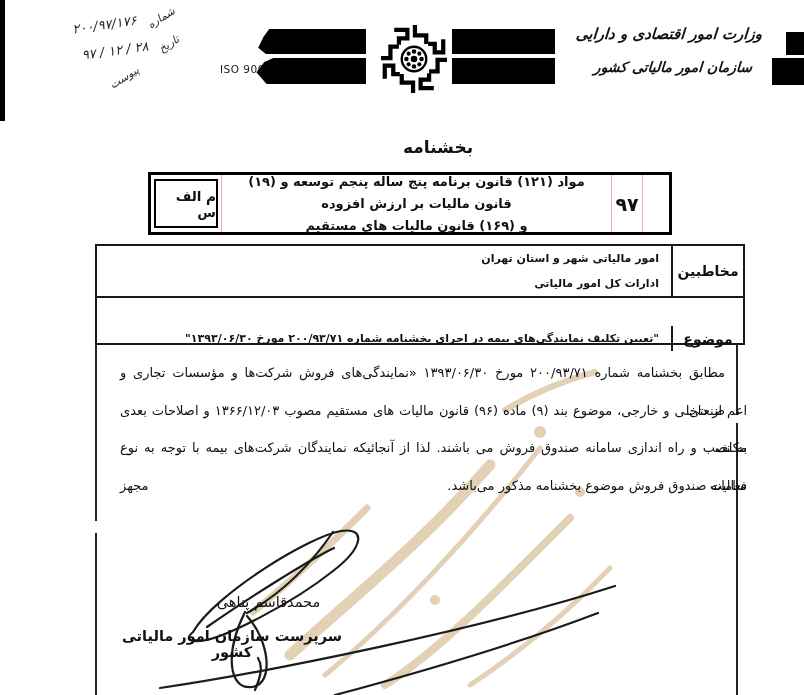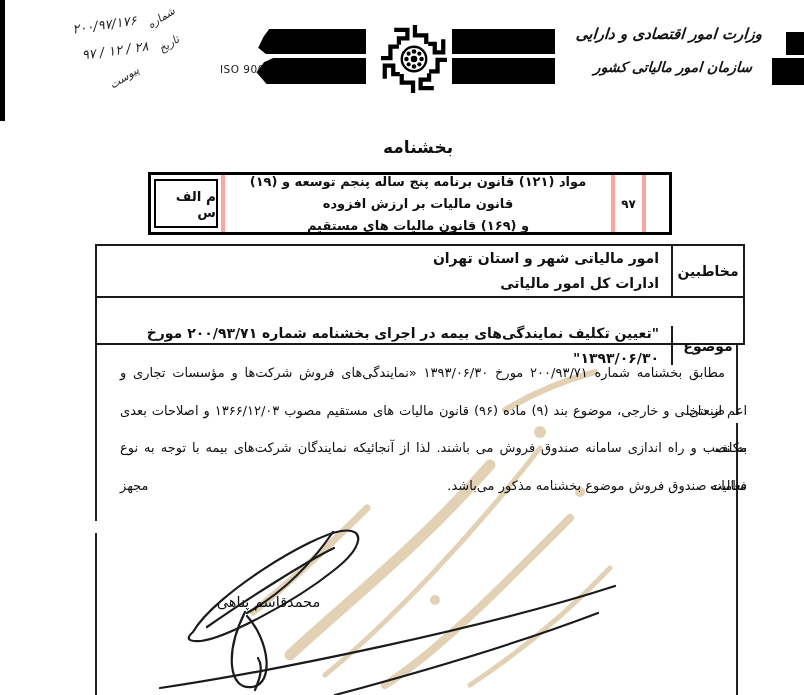--- a/index.html
+++ b/index.html
@@ -15,46 +15,46 @@
 
   
   .iso{left:220px;top:63px;font-size:10.5px;letter-spacing:.5px;color:#222;
        font-family:"DejaVu Sans",sans-serif;}
   .ministry{left:556px;top:25px;width:226px;text-align:center;font-size:15px;
             font-weight:bold;font-style:italic;direction:rtl;transform:skewX(-4deg);}
   .orgname{left:570px;top:59px;width:206px;text-align:center;font-size:14px;
            font-weight:bold;font-style:italic;direction:rtl;transform:skewX(-4deg);}
 
   
-  .doc-title{left:328px;top:137px;width:180px;text-align:center;font-size:17px;
+  .doc-title{left:348px;top:137px;width:180px;text-align:center;font-size:17px;
              font-weight:bold;direction:rtl;}
 
   
   .ctable{left:148px;top:172px;width:524px;height:63px;border:3px solid #000;
           display:flex;direction:rtl;box-sizing:border-box;}
   .ctable>div{box-sizing:border-box;display:flex;align-items:center;justify-content:center;}
-  .ctable>div:not(:last-child){border-left:4px solid #fca5a5;}
+  .ctable>div:not(:last-child){border-left:1px solid #fca5a5;}
   .c-empty{width:27px;}
-  .c-num{width:31px;font-size:12px;font-weight:bold;}
+  .c-num{width:31px;font-size:19px;font-weight:bold;}
   .c-law{flex:1;flex-direction:column;font-size:13px;font-weight:bold;line-height:22px;
          text-align:center;padding:2px 6px;direction:rtl;}
   .c-code{width:70px;padding:3px;}
   .c-code-inner{border:2.5px solid #000;flex:1;height:calc(100% - 6px);display:flex;
                 align-items:center;justify-content:center;font-size:13.5px;font-weight:bold;}
 
   
   .itable{left:95px;top:244px;width:650px;height:101px;border:2px solid #1a1a1a;
           box-sizing:border-box;display:flex;flex-direction:column;direction:rtl;}
   .irow{display:flex;direction:rtl;box-sizing:border-box;padding-left:23px;}
   .irow1{flex:1;border-bottom:2px solid #1a1a1a;}
   .irow2{height:39px;margin-top:28px;}
   .ilabel{width:72px;border-left:2px solid #1a1a1a;display:flex;align-items:center;
           justify-content:center;font-size:14px;font-weight:bold;box-sizing:border-box;}
   .icontent{flex:1;display:flex;flex-direction:column;justify-content:center;
-            padding:0 12px;font-size:14px;font-weight:bold;line-height:25px;
+            padding:0 12px;font-size:11px;font-weight:bold;line-height:25px;
             text-align:right;direction:rtl;}
 
   
   .vline{width:2px;background:#222;}
 
   
   .body-text{left:120px;top:354px;width:627px;direction:rtl;font-size:13px;color:#101010;}
   .bl{height:37.5px;line-height:37.5px;text-align:justify;text-align-last:justify;
       white-space:nowrap0;}
   .bl-first{padding-right:22px;}
@@ -196,14 +196,15 @@
       <path d="M112,107 C152,79 214,40 239,28"></path>
       <path d="M238,12 C212,50 182,76 152,93"></path>
       <path d="M150,92 C130,132 133,170 157,167 C180,164 174,120 152,96"></path>
       <path d="M160,170 C166,156 168,146 163,138"></path>
       <path d="M65,168 C180,151 390,108 520,66"></path>
       <path d="M240,175 C330,151 432,120 503,93"></path>
     </g>
   </svg>
 
   <div class="abs sig-name">محمدقاسم پناهی</div>
+  <div class="abs sig-title">سرپرست سازمان امور مالیاتی کشور</div>
 
 </div>
 
 </body></html>

